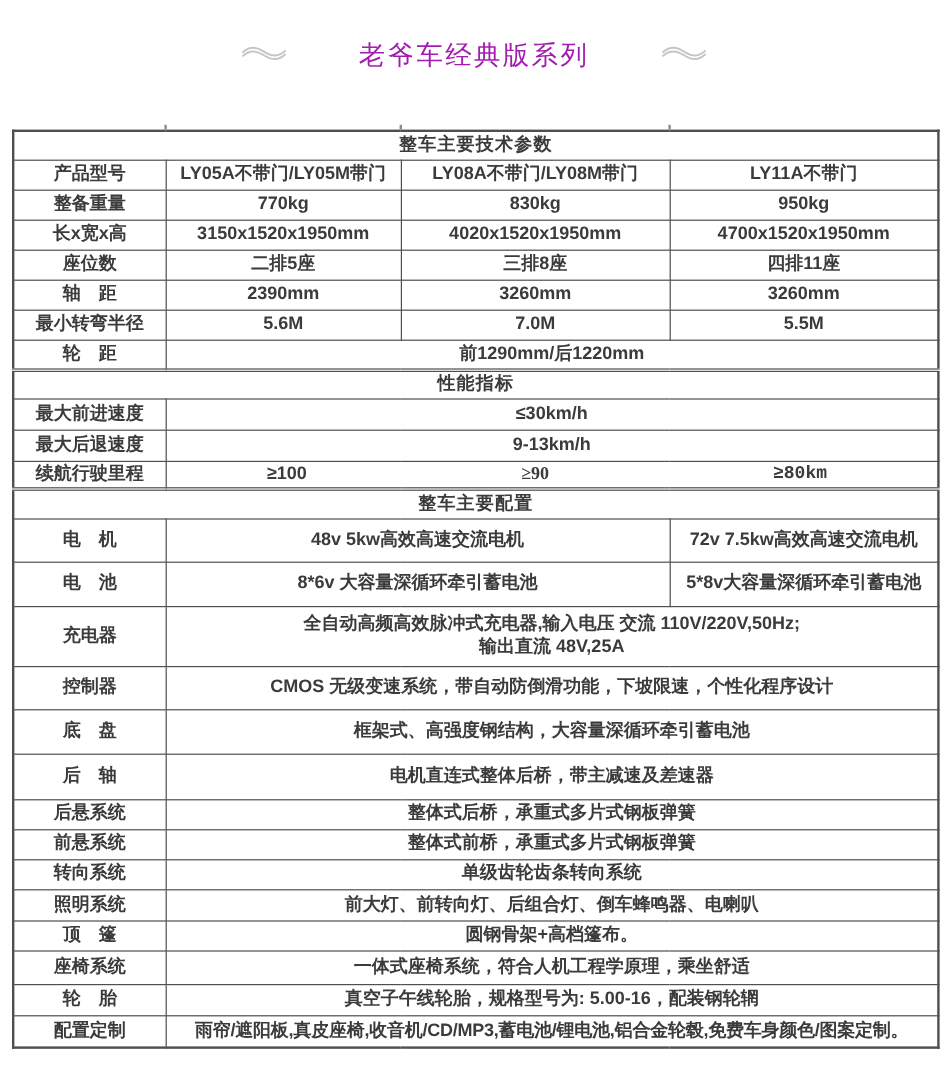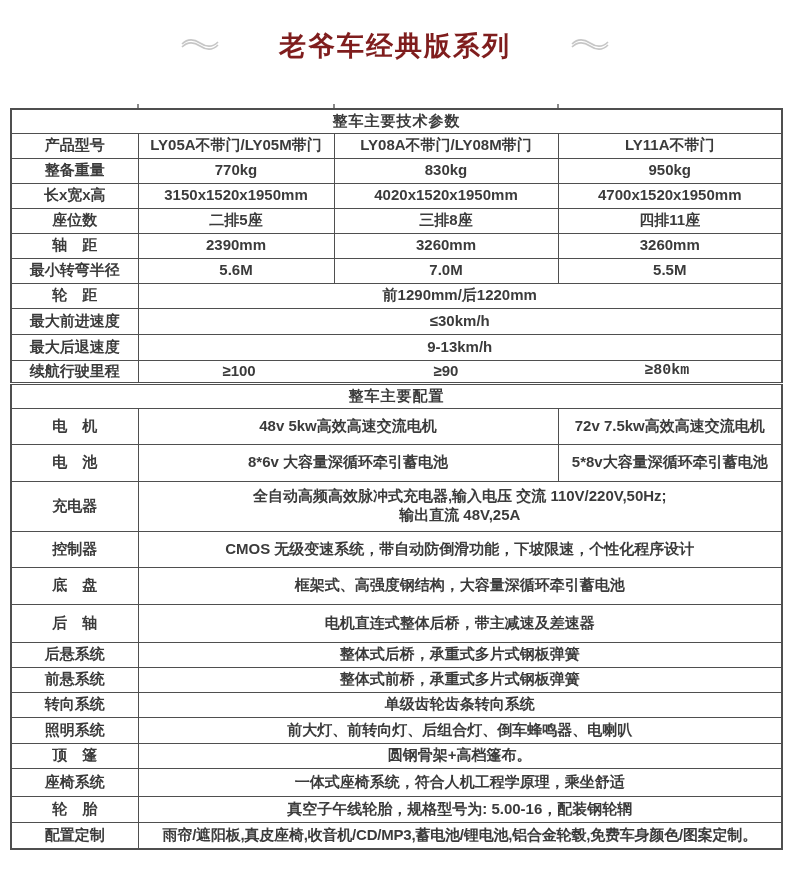--- a/index.html
+++ b/index.html
@@ -7,21 +7,21 @@
   body {
     width: 790px; height: 888px; background: #ffffff;
     font-family: "Liberation Sans", "DejaVu Sans", sans-serif;
     color: #3b3b3b; position: relative; overflow: hidden;
   }
   .page-header {
     position: absolute; top: 26px; left: 0; width: 790px; height: 40px;
     display: flex; align-items: center; justify-content: center; gap: 58px;
   }
   .page-title {
-    font-size: 27px; font-weight: 700; color: #7f1d1d; letter-spacing: 2px;
+    font-size: 22px; font-weight: 400; color: #a21caf; letter-spacing: 2px;
   }
   .wave-icon { display: inline-block; }
   .table-wrap { position: absolute; top: 108px; left: 10px; width: 772px; }
   .tick { position: absolute; top: -4px; width: 2px; height: 4px; background: #8a8a8a; }
   .tick.t1 { left: 127px; } .tick.t2 { left: 323px; } .tick.t3 { left: 547px; }
   table.spec {
     border-collapse: collapse; table-layout: fixed; width: 771px;
     border: 2px solid #4f4f4f;
   }
   table.spec td {
@@ -31,21 +31,21 @@
   }
   td.section-cell {
     color: #F0882F; font-size: 16px; letter-spacing: 1px; font-weight: 700;
   }
   tr.dbl td { border-top: 3px double #4f4f4f; }
   td.left-val { text-align: left; padding-left: 9px; }
   td.charger-cell { text-align: left; padding-left: 9px; white-space: normal; line-height: 21px; margin-top: 48px; }
   td.range-cell { padding: 0; }
   .range-flex { display: flex; width: 100%; }
   .range-flex span { display: block; text-align: center; }
-  .range-flex .c1 { width: 196px; } .range-flex .c2 { width: 224px; } .range-flex .c3 { width: 224px; font-family: Liberation Mono, monospace; }
+  .range-flex .c1 { width: 196px; } .range-flex .c2 { width: 224px; font-family: Liberation Serif, serif; } .range-flex .c3 { width: 224px; font-family: Liberation Mono, monospace; }
   td.tight { font-size: 14.5px; padding: 0 1px; }
   td.custom-val {
     text-align: left; padding-left: 6px; color: #F0882F; font-size: 13.6px;
     letter-spacing: -0.2px;
   }
 </style>
 </head>
 <body>
 
 <div class="page-header">
@@ -116,20 +116,23 @@
       <td>最小转弯半径</td>
       <td>5.6M</td>
       <td>7.0M</td>
       <td>5.5M</td>
     </tr>
     <tr style="height:25px">
       <td>轮　距</td>
       <td colspan="3">前1290mm/后1220mm</td>
     </tr>
 
+    <tr style="height:24px" class="dbl">
+      <td colspan="4" class="section-cell">性能指标</td>
+    </tr>
 
     <tr style="height:26px">
       <td>最大前进速度</td>
       <td colspan="3">≤30km/h</td>
     </tr>
     <tr style="height:26px">
       <td>最大后退速度</td>
       <td colspan="3">9-13km/h</td>
     </tr>
     <tr style="height:23px">

